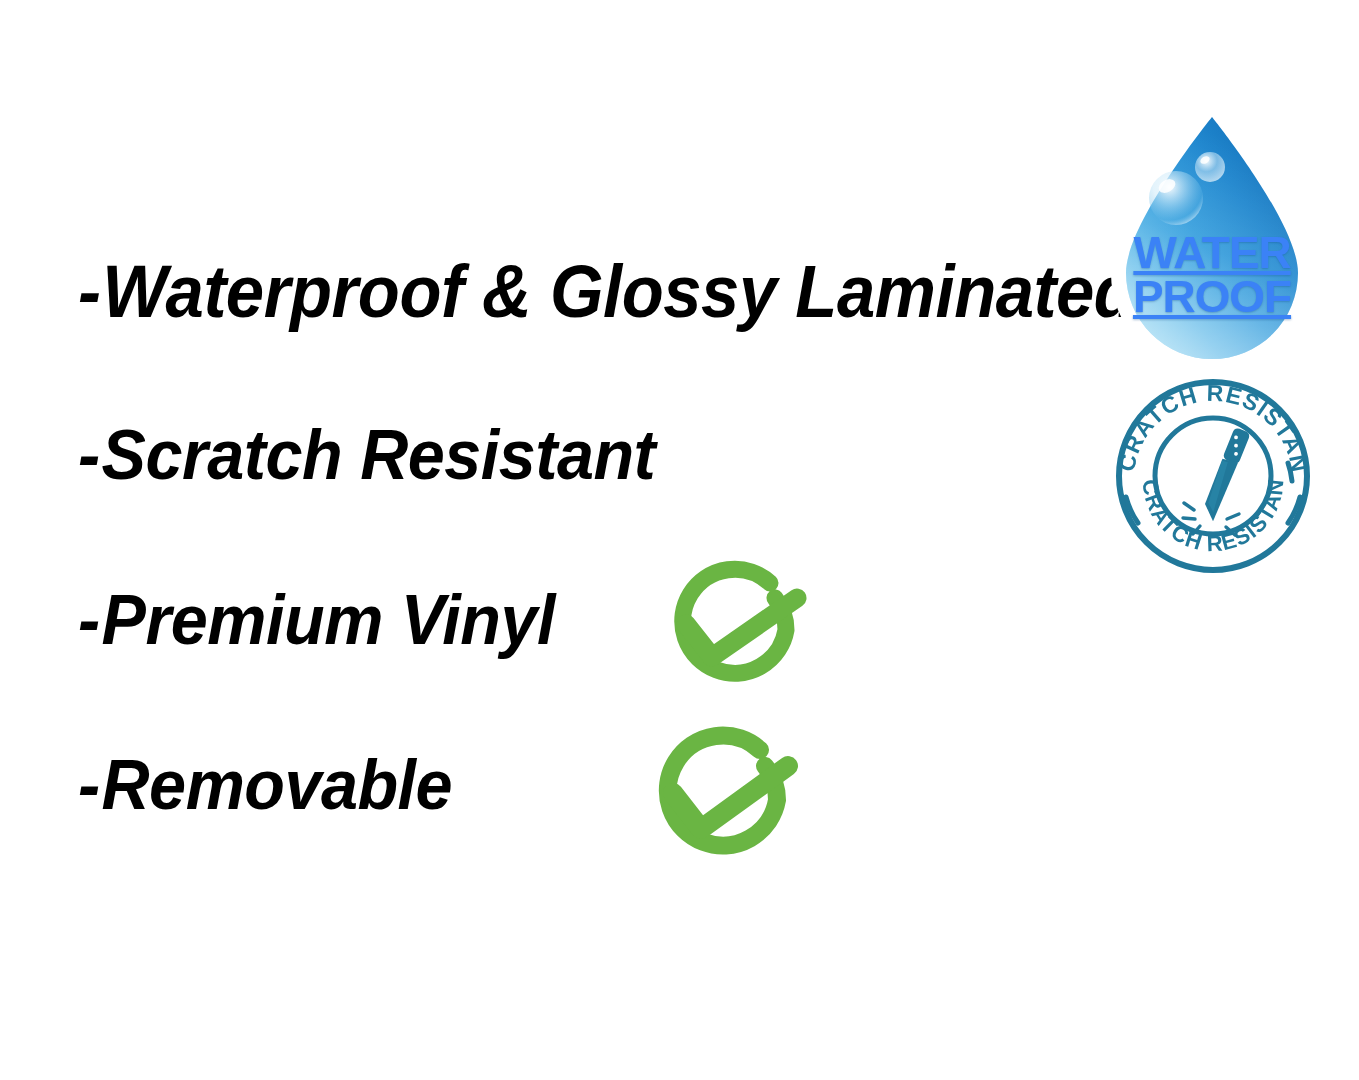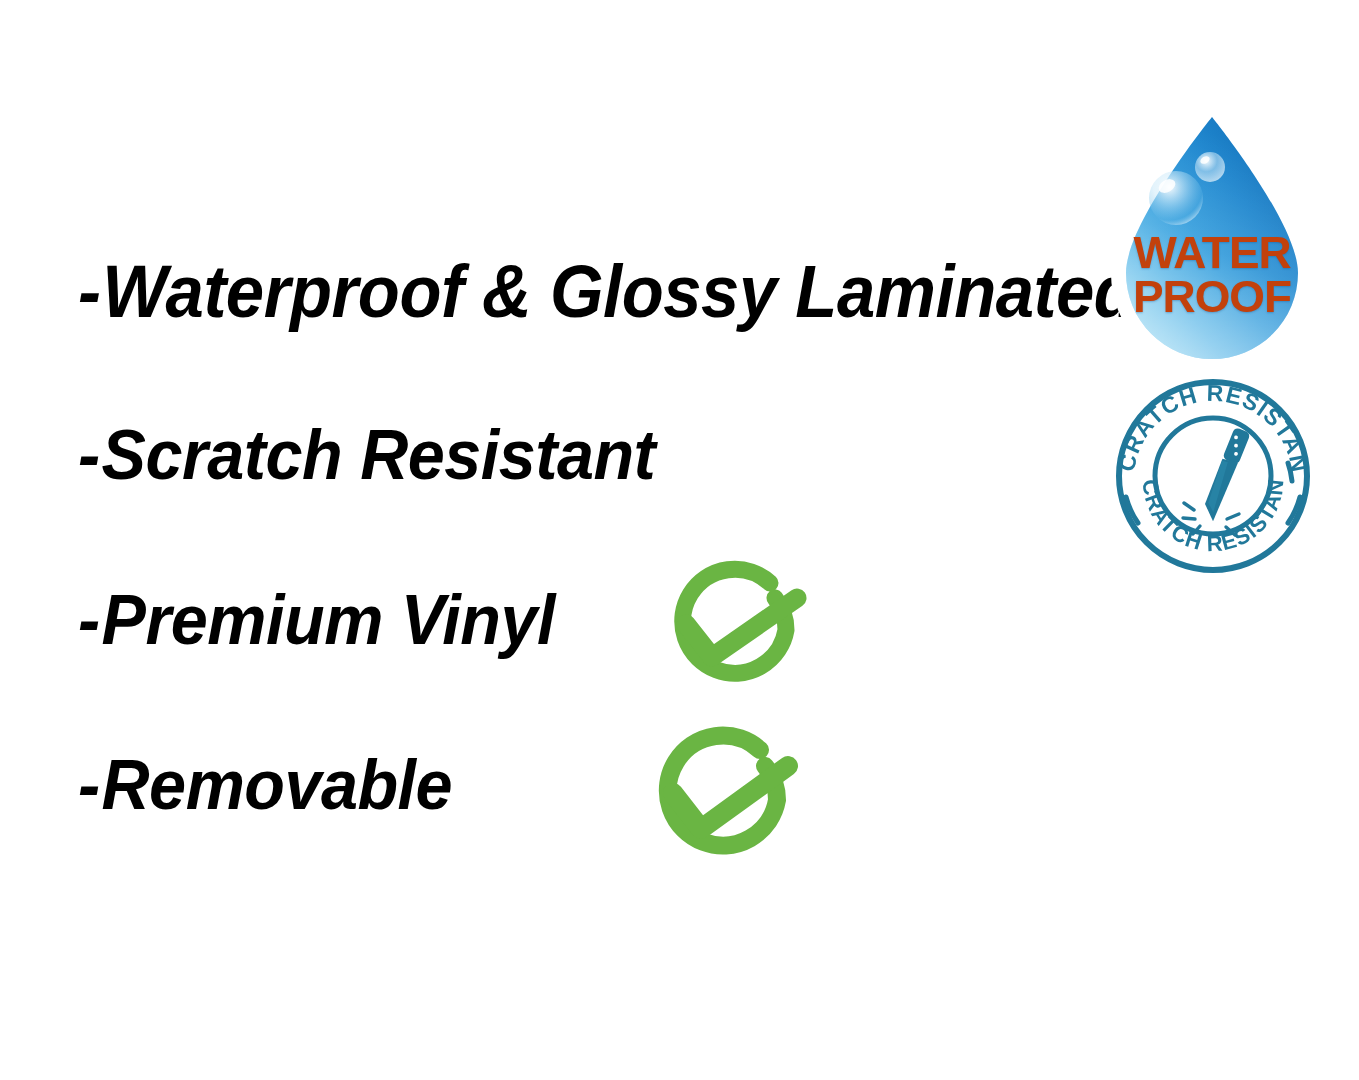--- a/index.html
+++ b/index.html
@@ -78,28 +78,29 @@
     top: 103px;
     width: 228px;
     height: 262px;
   }
   .wp-text {
     position: absolute;
     left: 0;
     top: 128px;
     width: 228px;
     text-align: center;
-    color: #c2410c;
+    color: #3b82f6;
     font-family: "Liberation Sans", sans-serif;
     font-weight: bold;
     font-size: 45px;
     line-height: 44px;
     letter-spacing: -1px;
     text-shadow: 0 1px 2px rgba(20,80,140,0.35);
     pointer-events: none;
+    text-decoration: underline;
   }
   .wp-text span { display: block; transform: scaleX(1.02); }
 
   
   .scratch-badge {
     position: absolute;
     left: 1112px;
     top: 377px;
     width: 202px;
     height: 198px;

